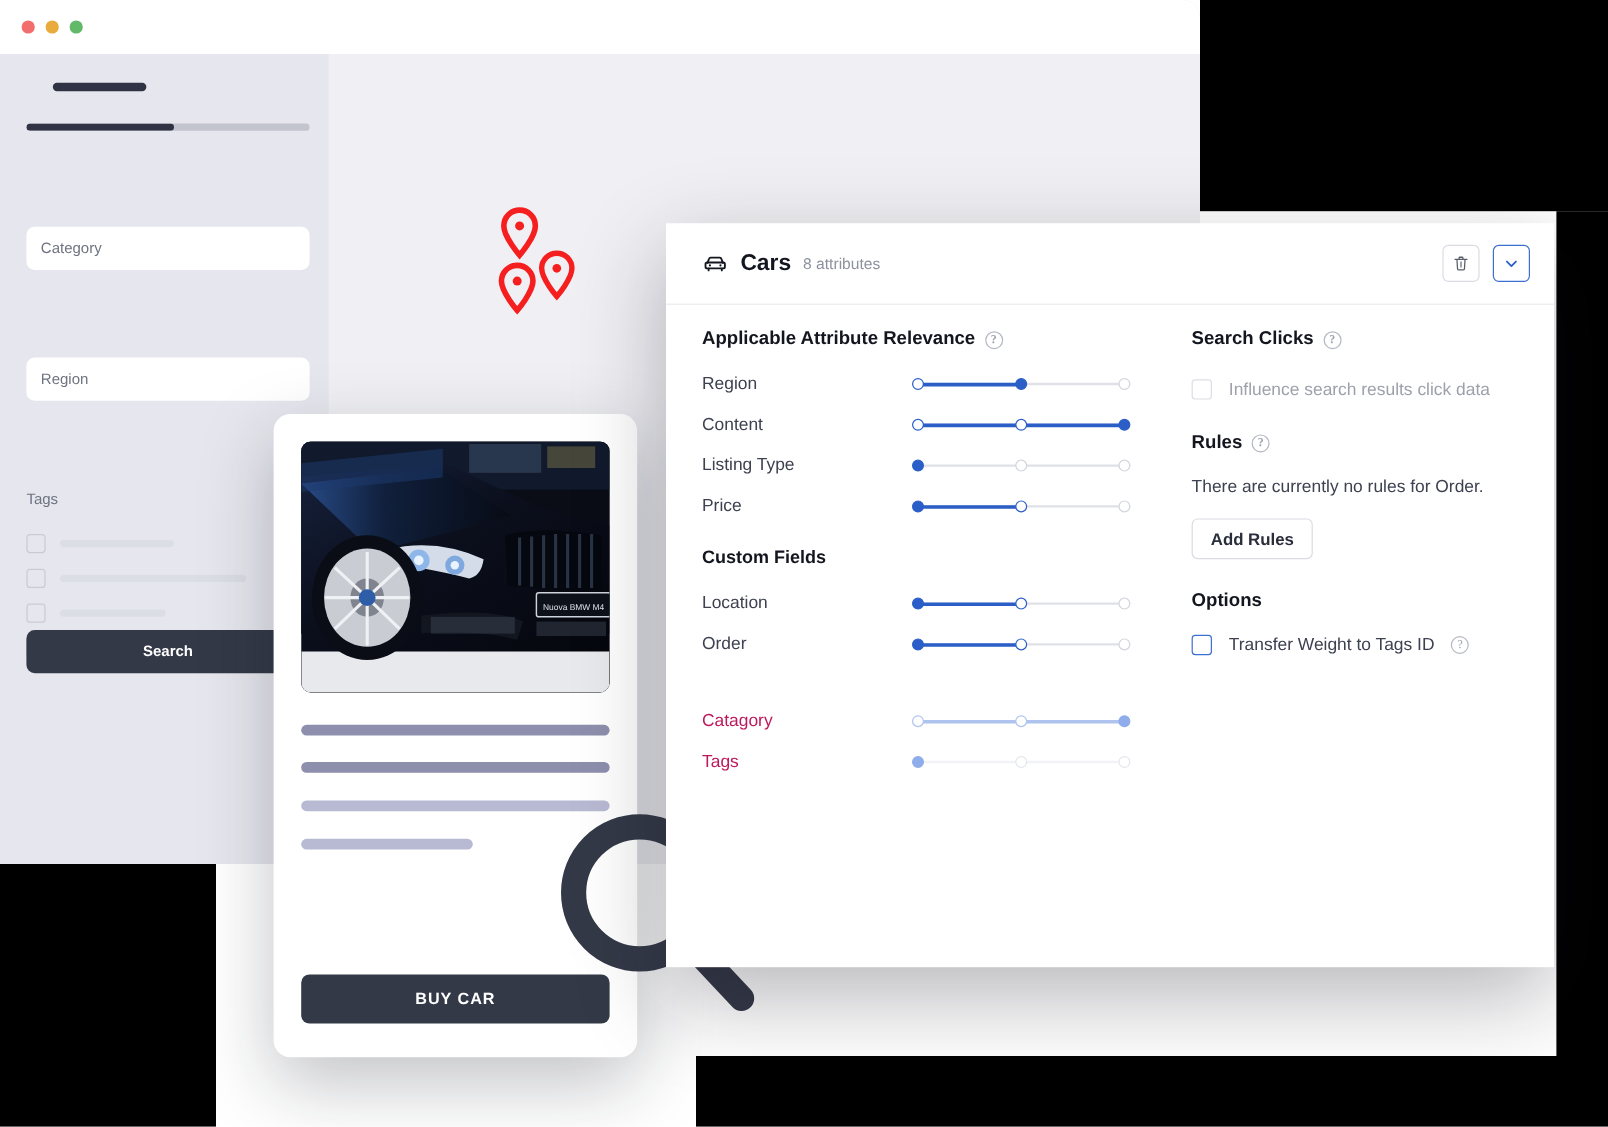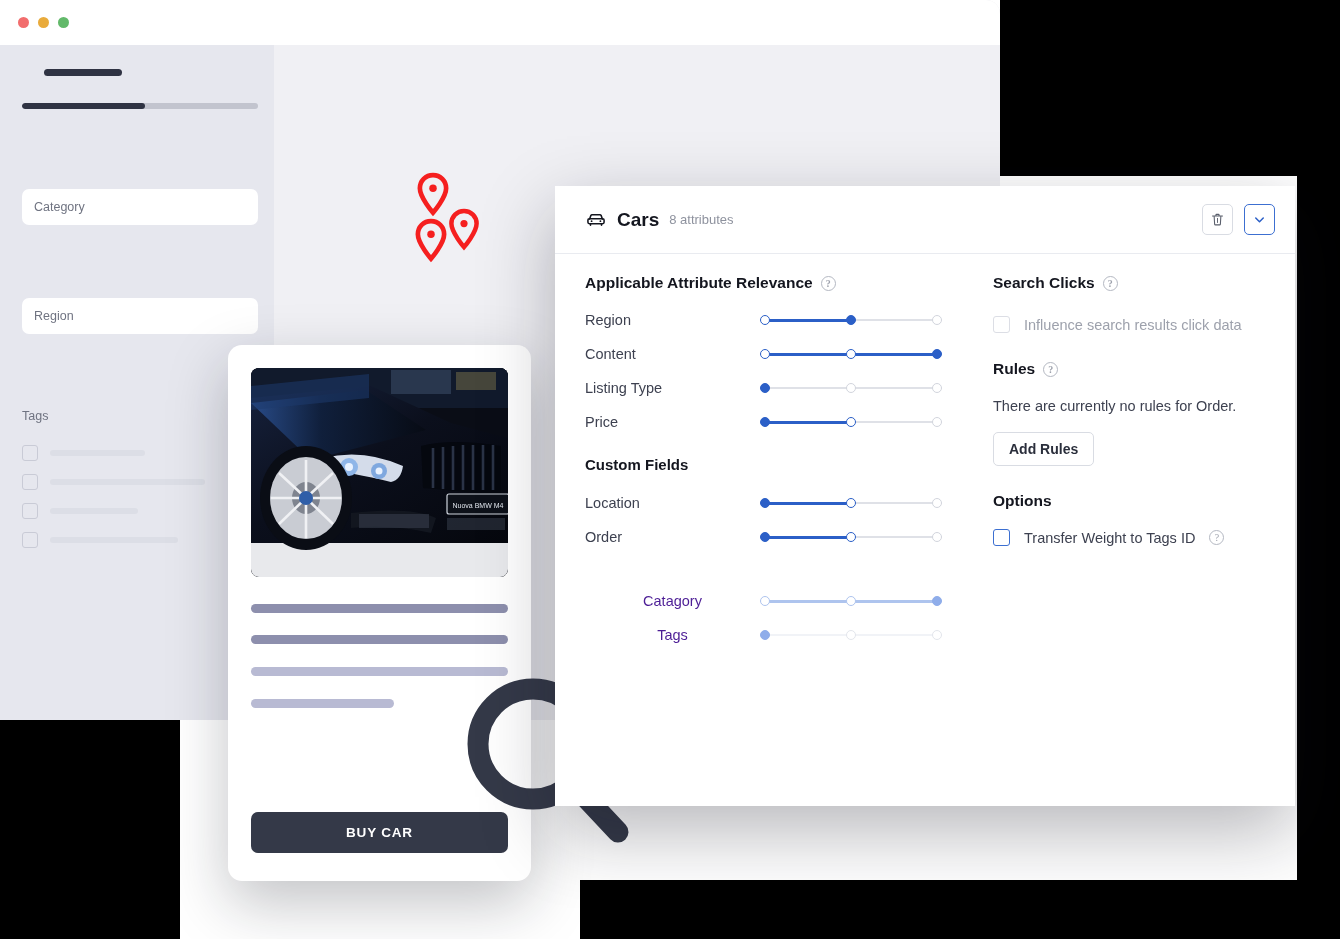--- a/index.html
+++ b/index.html
@@ -118,21 +118,21 @@
   }
   .sec-head.sub { font-size:15px;text-align:right; }
   .helpmark {
     width:15px; height:15px; border-radius:50%; border:1.3px solid #b4b8c2;
     color:#9ca0ab; font-size:10px; line-height:13px; text-align:center;
     font-family:"Liberation Serif", serif;
   }
 
   .attr-row { display:flex; align-items:center; height:34px; }
   .attr-name { width:175px; font-size:14.5px; color:#3d4150; }
-  .attr-row.faded .attr-name { color:#4c1d95;text-align:center; }
+  .attr-row.faded .attr-name { color:#be185d; }
 
   .slider { position:relative; width:182px; height:14px; }
   .s-track { position:absolute; left:0; top:6px; width:182px; height:2px; background:#dfe1e7; border-radius:1px; }
   .s-fill  { position:absolute; top:6px; height:2.5px; background:#2b5fc7; border-radius:1px; }
   .s-dot   { position:absolute; top:2px; width:10px; height:10px; border-radius:50%; background:#fff; }
   .s-dot.filled { background:#2b5fc7; border:1px solid #2b5fc7; }
   .s-dot.hollow-blue { border:1.6px solid #2b5fc7; }
   .s-dot.hollow-grey { border:1.3px solid #d2d5dd; }
   .slider.faded .s-fill { background:#aec4ee; }
   .slider.faded .s-dot.filled { background:#8fadea; border-color:#8fadea; }
@@ -193,20 +193,21 @@
       </div>
       <div class="sb-check-row" style="top:458px">
         <span class="sb-check-box"></span>
         <span class="sb-bar" style="width:88px"></span>
       </div>
       <div class="sb-check-row" style="top:487px">
         <span class="sb-check-box"></span>
         <span class="sb-bar" style="width:128px"></span>
       </div>
 
+      <div class="sb-search">Search</div>
     </div>
 
     <div class="map-area">
       <svg class="pin" style="left:140px; top:127px;" width="38" height="50" viewBox="0 0 24 32">
         <path d="M12 2C7.3 2 3.6 5.7 3.6 10.4c0 6 8.4 15.6 8.4 15.6s8.4-9.6 8.4-15.6C20.4 5.7 16.7 2 12 2z" fill="none" stroke="#f51f1f" stroke-width="3"></path>
         <circle cx="12" cy="10.4" r="2.4" fill="#f51f1f"></circle>
       </svg>
       <svg class="pin" style="left:138px; top:173px;" width="38" height="50" viewBox="0 0 24 32">
         <path d="M12 2C7.3 2 3.6 5.7 3.6 10.4c0 6 8.4 15.6 8.4 15.6s8.4-9.6 8.4-15.6C20.4 5.7 16.7 2 12 2z" fill="none" stroke="#f51f1f" stroke-width="3"></path>
         <circle cx="12" cy="10.4" r="2.4" fill="#f51f1f"></circle>

